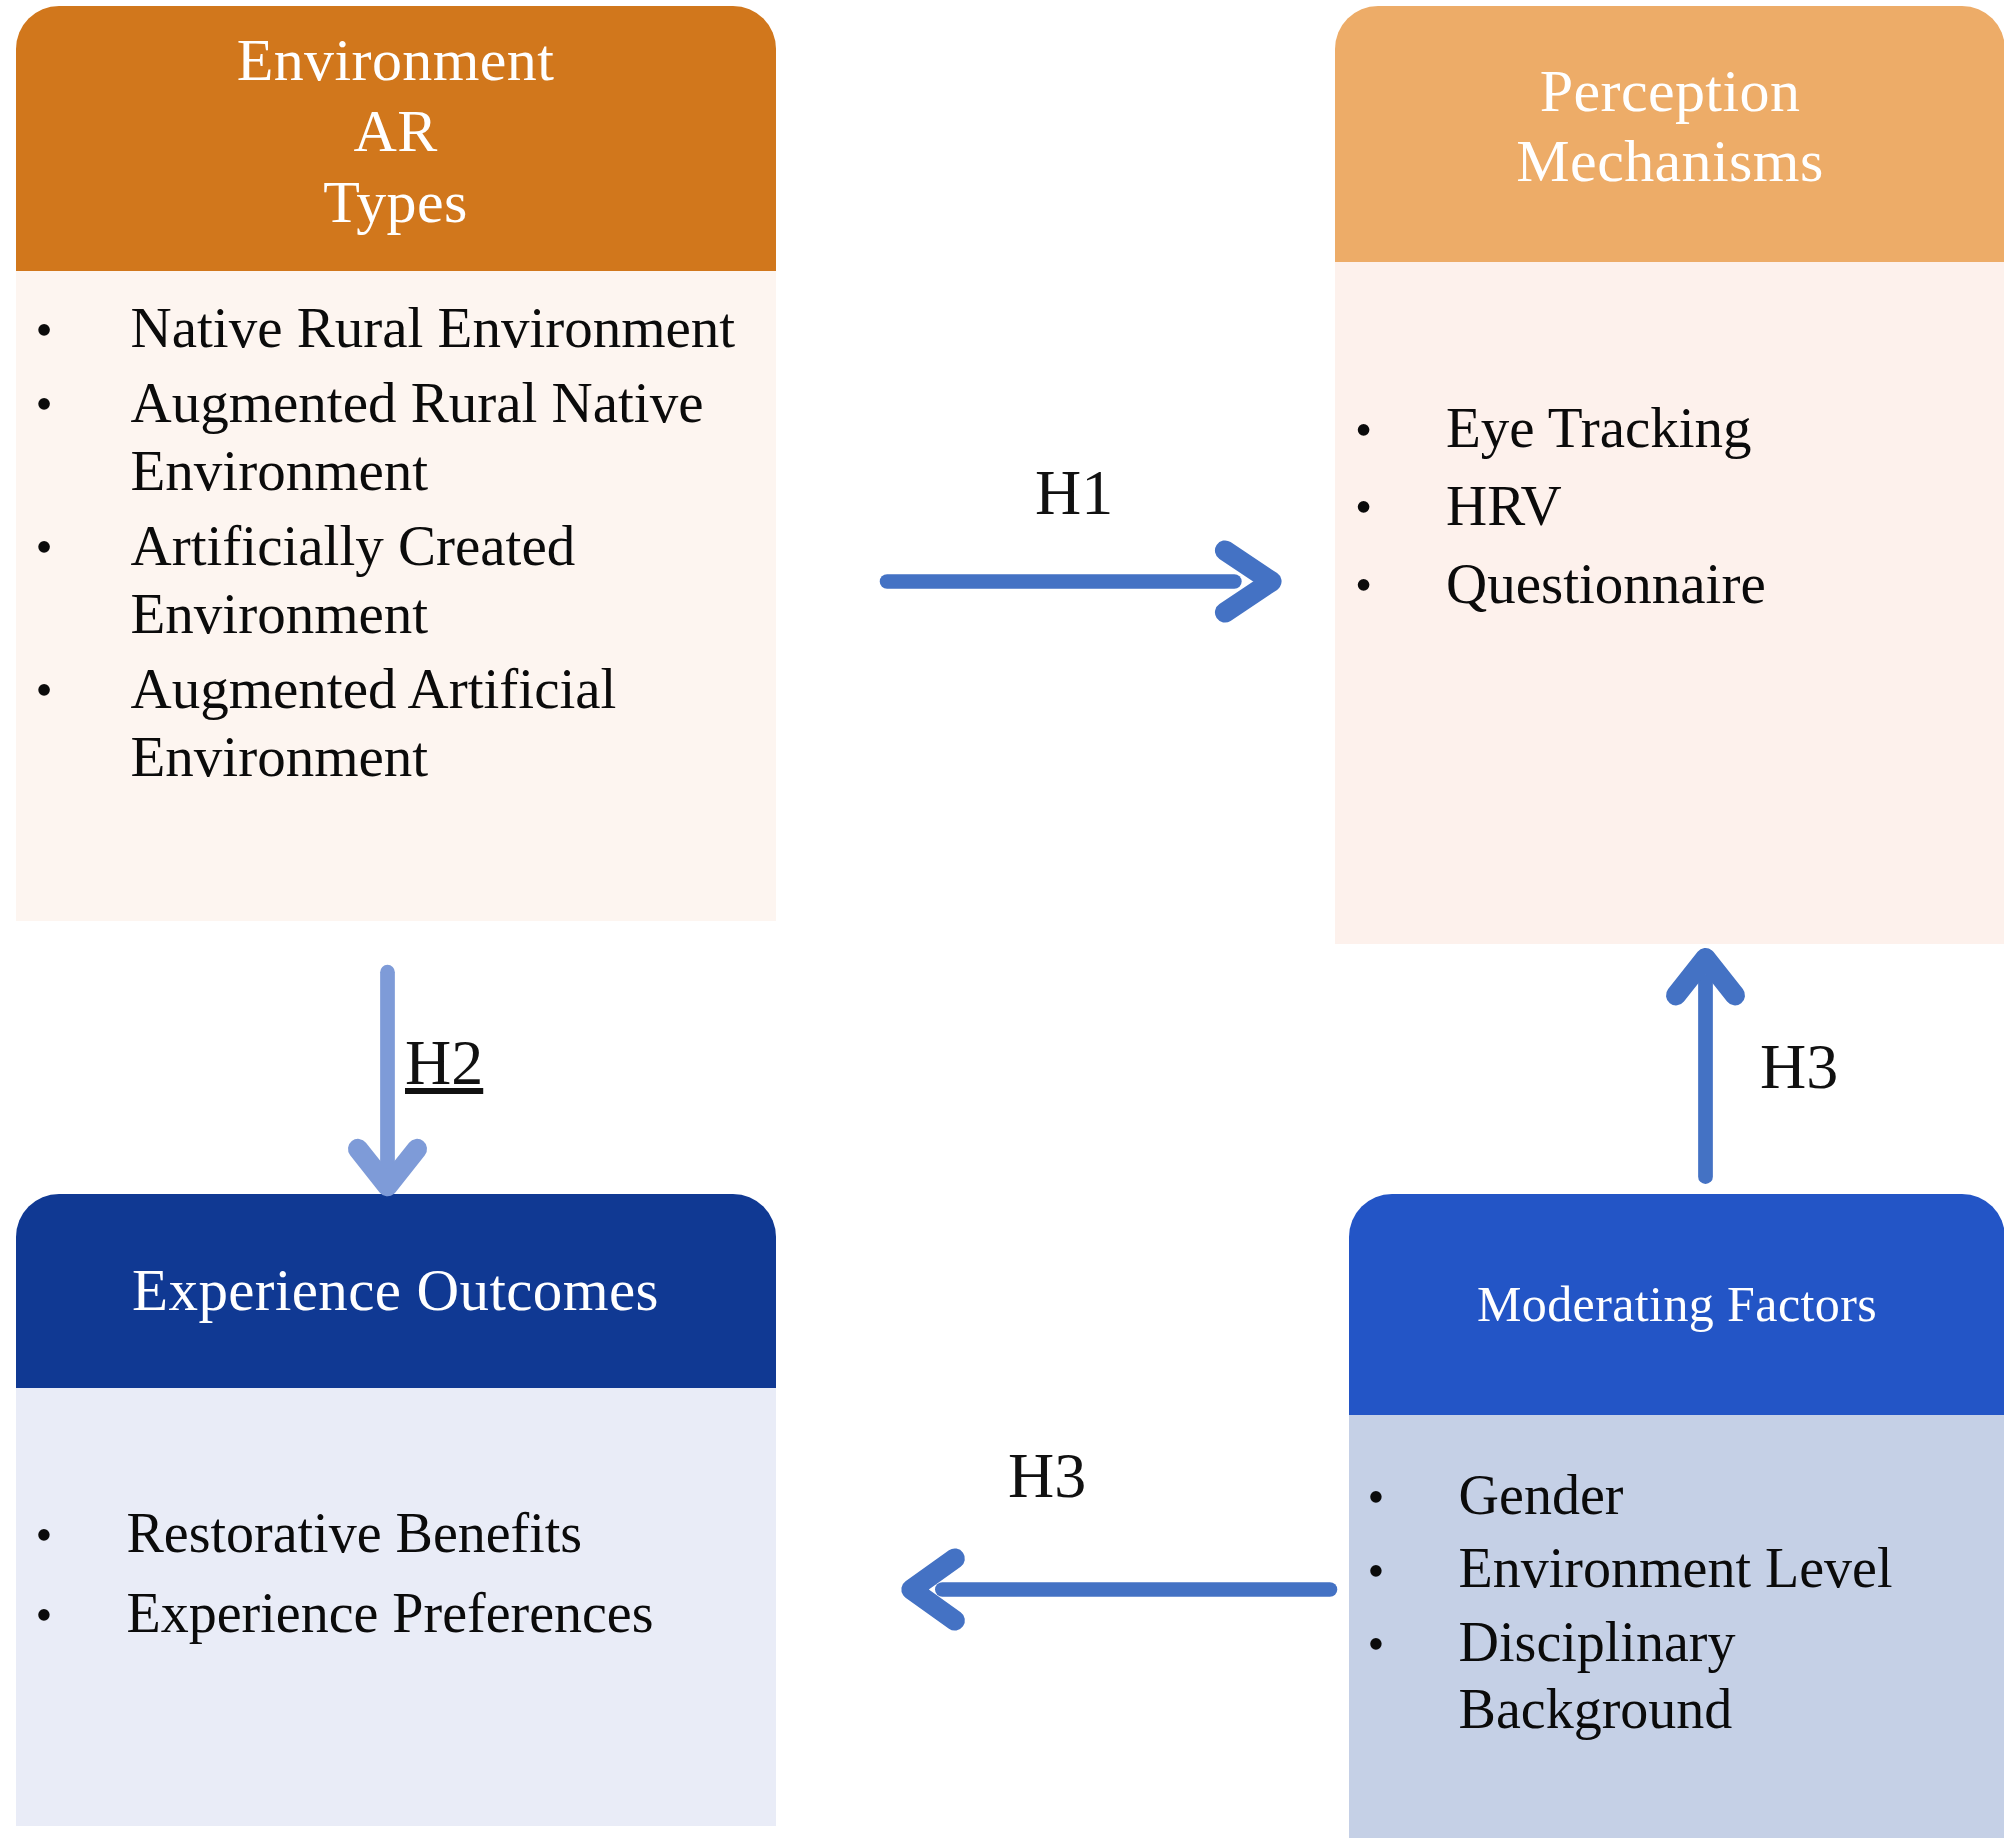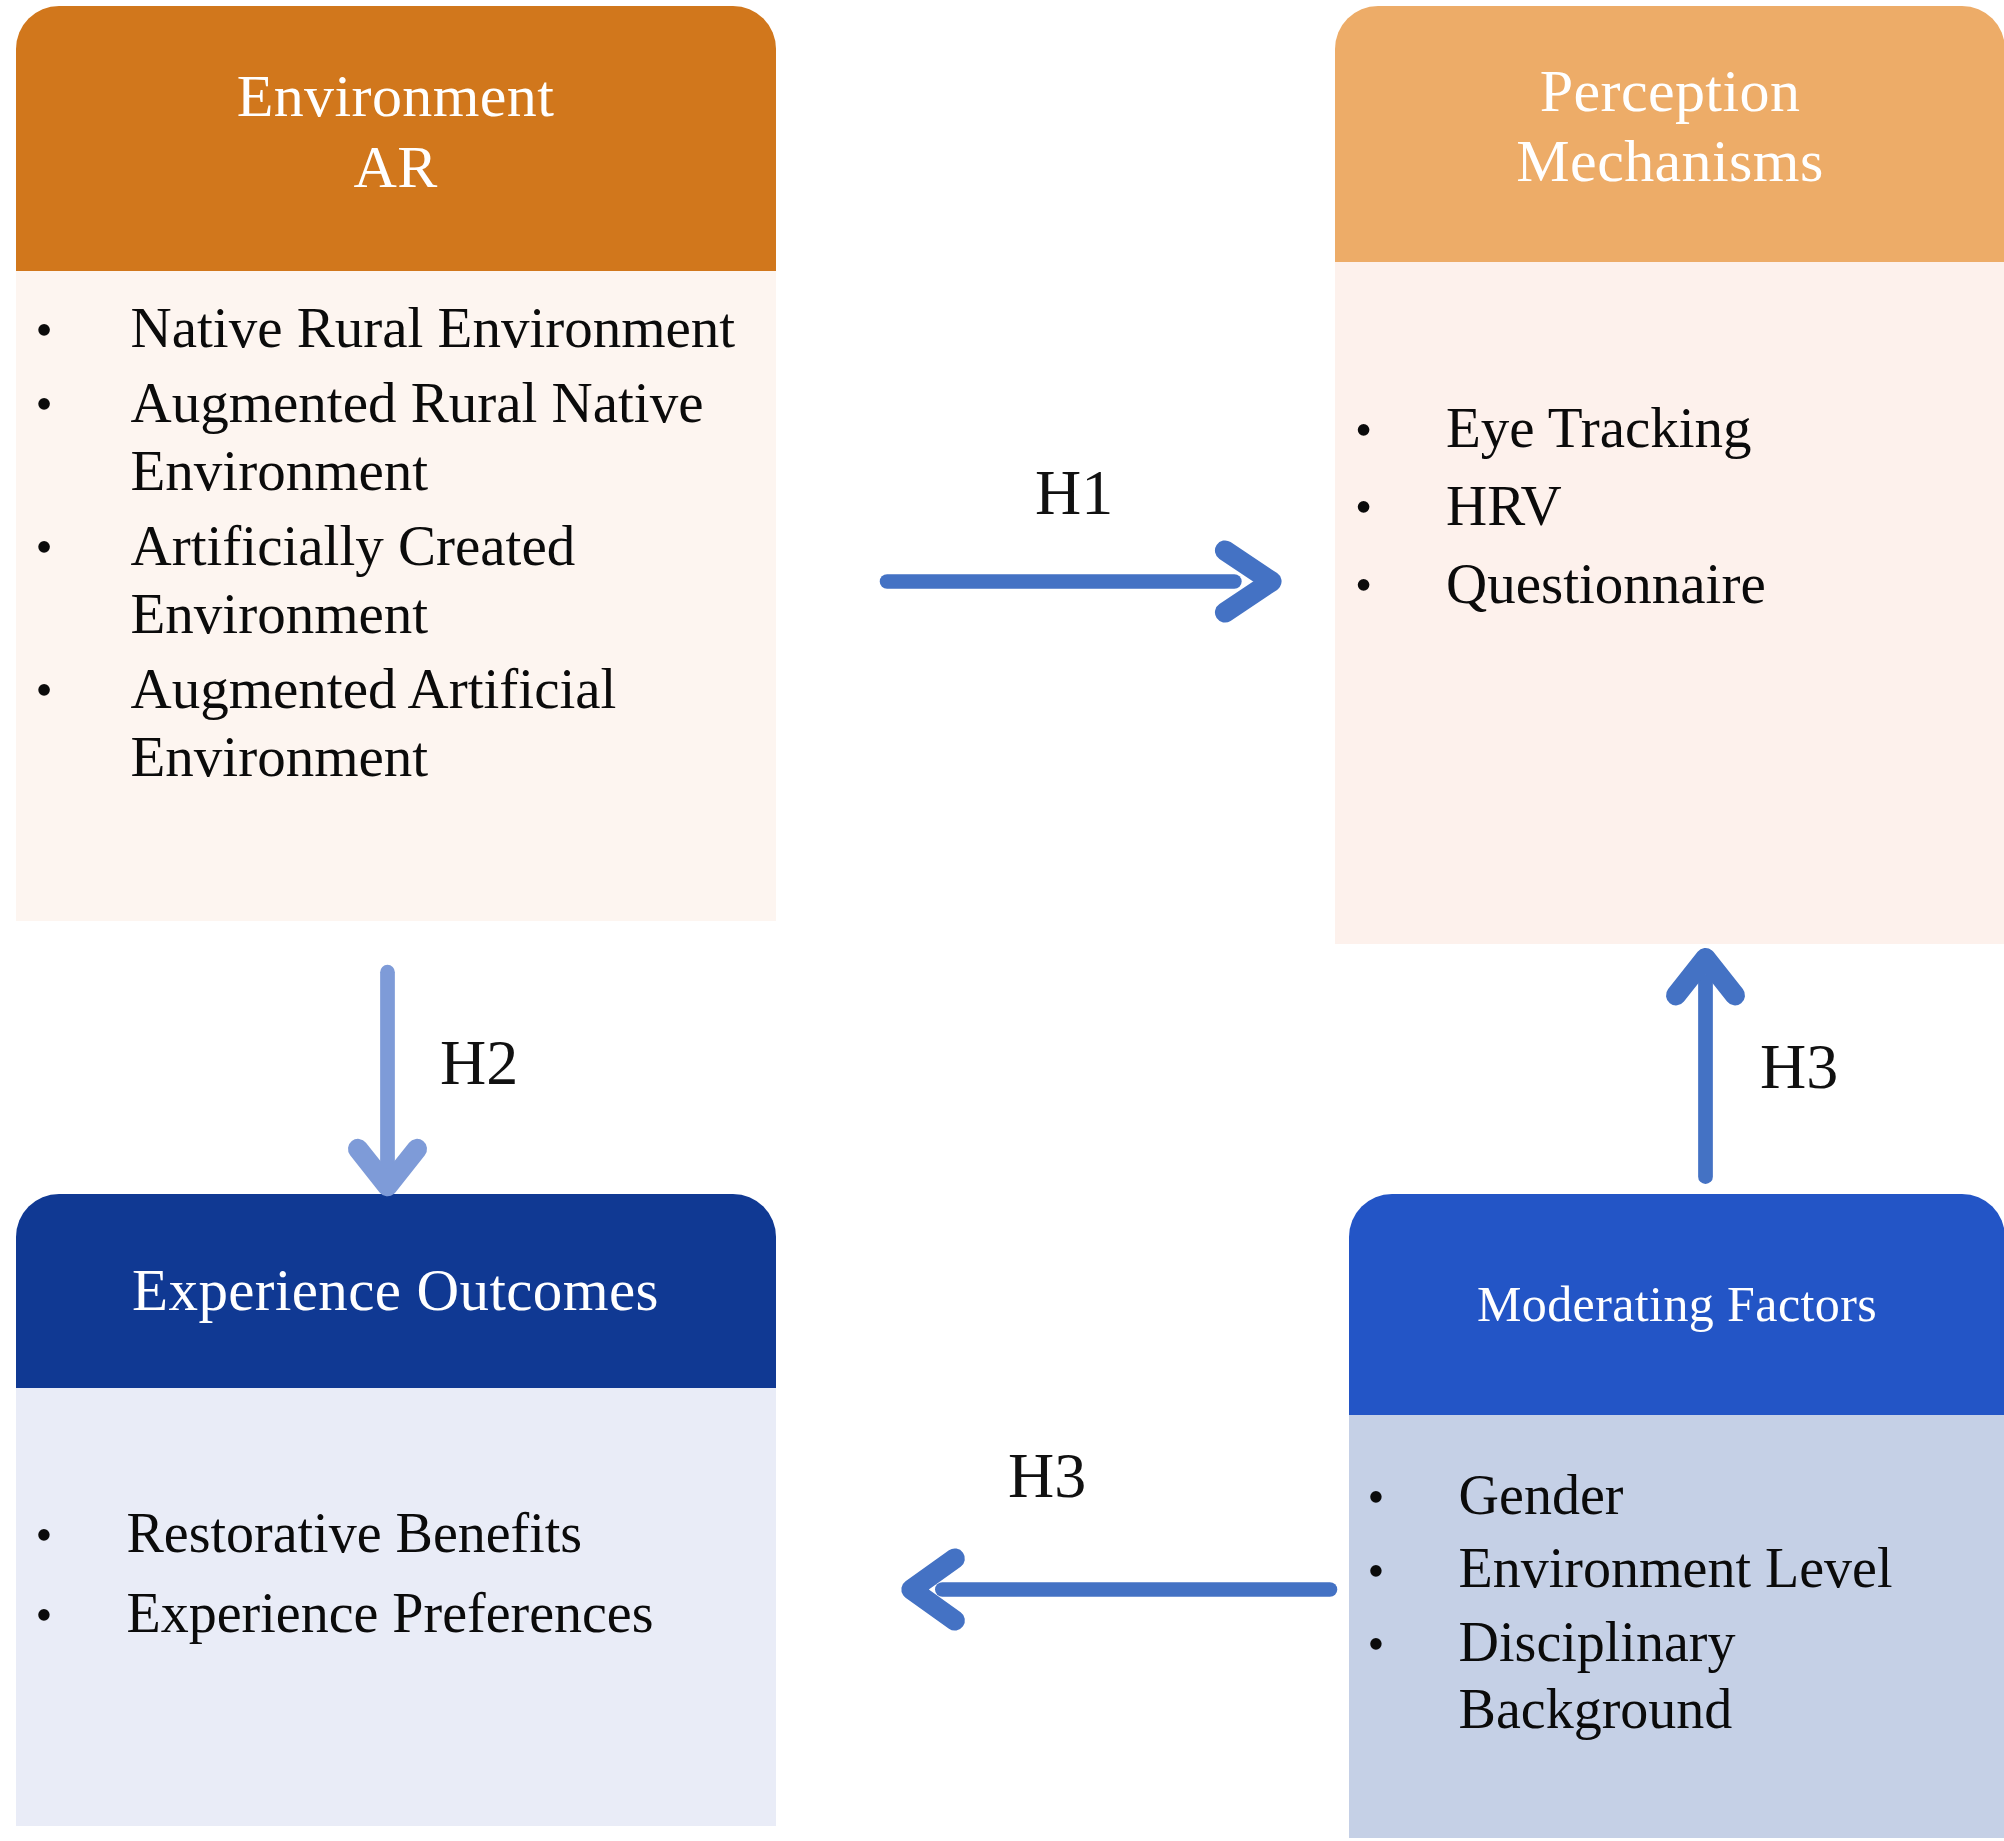--- a/index.html
+++ b/index.html
@@ -175,38 +175,39 @@
     color: #111111;
     font-size: 64px;
     line-height: 1;
     white-space: nowrap;
   }
 
   #arrow-h1 { left: 884px; top: 535px; }
   #label-h1 { left: 1035px; top: 461px; }
 
   #arrow-h2 { left: 341px; top: 969px; }
-  #label-h2 { left: 440px; top: 1031px; }
+  #label-h2 { left: 405px; top: 1031px; text-decoration: underline; }
 
   #arrow-h3-up { left: 1659px; top: 947px; }
   #label-h3-up { left: 1760px; top: 1035px; }
 
   #arrow-h3-left { left: 899px; top: 1543px; }
   #label-h3-left { left: 1008px; top: 1444px; }
 </style>
 </head>
 <body>
 
 <div class="canvas">
 
   <div class="card" id="box-ar">
     <div class="card-header">
       <div>
         <div>Environment</div>
         <div>AR</div>
+        <div>Types</div>
       </div>
     </div>
     <div class="card-body">
       <ul class="bullets">
         <li>
           <span class="dot">•</span>
           <span class="txt">Native Rural Environment</span>
         </li>
         <li>
           <span class="dot">•</span>

